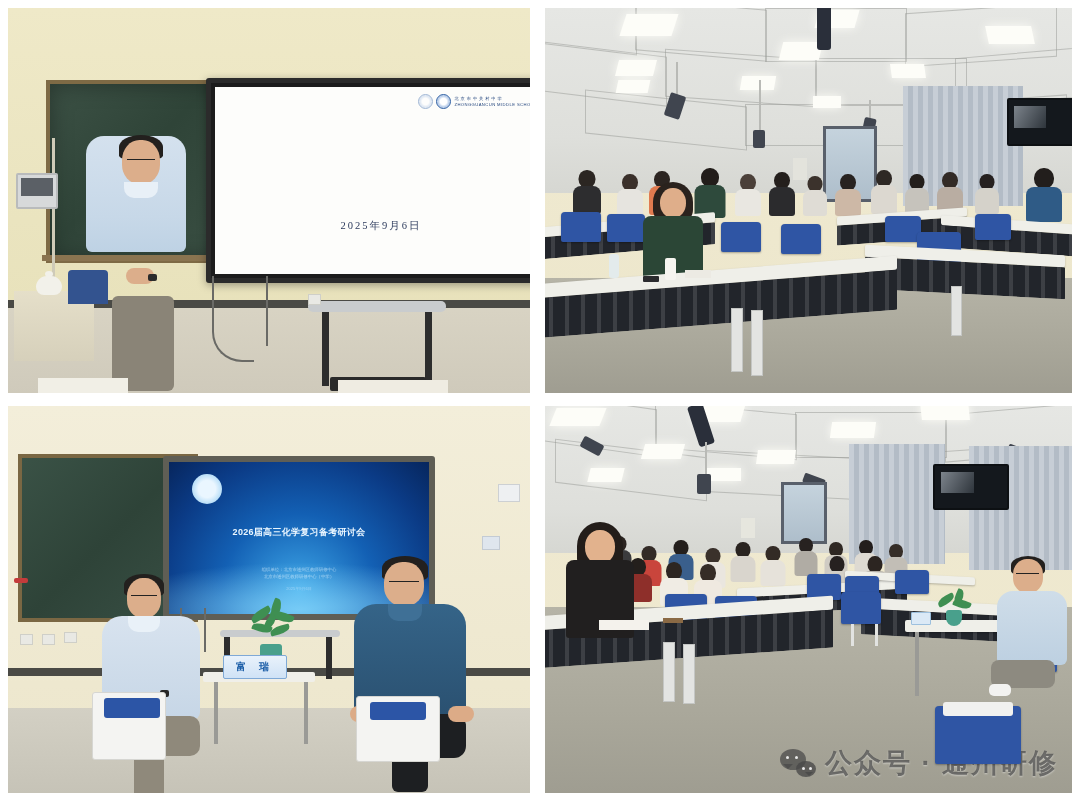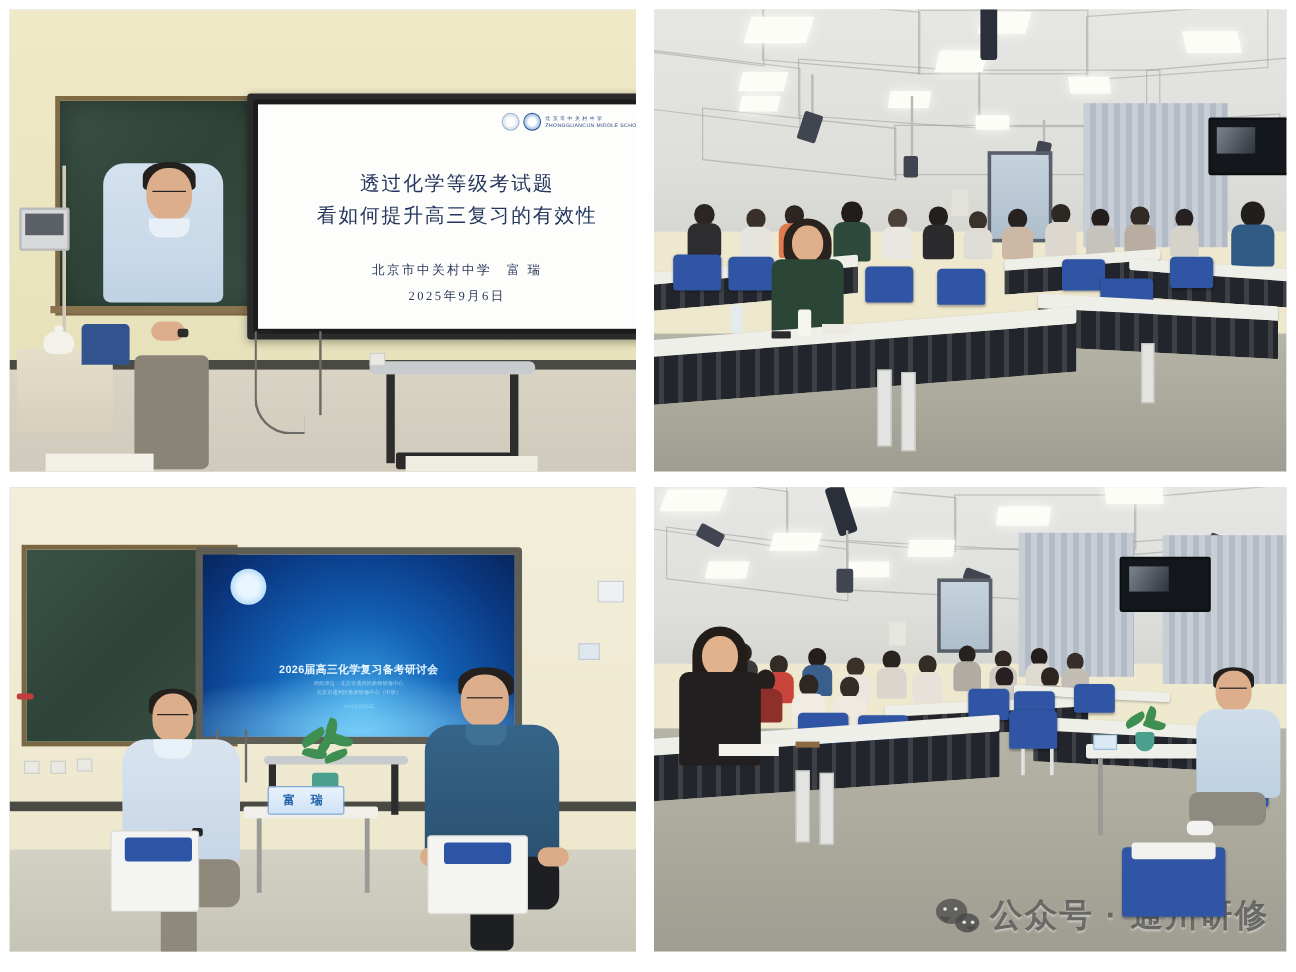--- a/index.html
+++ b/index.html
@@ -101,21 +101,21 @@
      background:linear-gradient(135deg,#3a5246 0%,#2e4338 50%,#395045 100%);border:4px solid #7a6743;}
   .bl-screen{position:absolute;left:155px;top:50px;width:260px;height:152px;
      border:6px solid #5f5e55;border-radius:3px;overflow:hidden;
      background:radial-gradient(ellipse at 50% 85%,#3fa8e8 0%,#1360b4 42%,#0b3b86 75%,#07265d 100%);}
   .scr-glow{position:absolute;left:50%;bottom:-28%;transform:translateX(-50%);
      width:150%;height:62%;background:radial-gradient(ellipse,rgba(140,220,255,.75),rgba(40,130,220,0) 70%);}
   .scr-moon{position:absolute;left:9%;top:8%;width:30px;height:30px;border-radius:50%;
      background:radial-gradient(circle,#eaf6ff 40%,#a7d6f5 80%,rgba(120,190,240,0) 100%);}
   .scr-h1{position:absolute;left:0;right:0;top:44px;text-align:center;color:#ffffff;
      font-size:11.5px;font-weight:bold;letter-spacing:.4px;text-shadow:0 0 6px rgba(80,190,255,.9);}
-  .scr-h2{position:absolute;left:0;right:0;top:90px;text-align:center;color:#eaf6ff;
+  .scr-h2{position:absolute;left:0;right:0;top:64px;text-align:center;color:#eaf6ff;
      font-size:9px;font-weight:bold;letter-spacing:.3px;}
   .scr-h3{position:absolute;left:0;right:0;top:104px;text-align:center;color:rgba(220,240,255,.62);
      font-size:4.4px;line-height:1.6;}
   .scr-h4{position:absolute;left:0;right:0;top:124px;text-align:center;color:rgba(210,236,255,.5);font-size:4px;}
   .bl-table{position:absolute;left:195px;top:266px;width:112px;height:10px;background:#f0efe9;border-radius:2px;}
   .bl-tableleg{position:absolute;width:4px;background:#9a9a96;}
   .placard{position:absolute;left:215px;top:249px;width:62px;height:22px;
      background:linear-gradient(180deg,#e9f2fb,#cfe2f6);border:1px solid #7fa9d6;border-radius:2px;
      display:flex;align-items:center;justify-content:center;}
   .placard span{color:#1d5fa8;font-size:10px;font-weight:bold;letter-spacing:5px;}
@@ -152,26 +152,21 @@
     <div class="smartboard">
       <div class="sb-screen">
         <div class="sb-logos">
           <span class="emblem faint"></span>
           <span class="emblem"></span>
           <span class="sb-logotext">
             <span>北 京 市 中 关 村 中 学</span><br>
             <span>ZHONGGUANCUN  MIDDLE  SCHOOL</span>
           </span>
         </div>
-        <div class="sb-title">
-          <div>透过化学等级考试题</div>
-          <div>看如何提升高三复习的有效性</div>
-        </div>
         <div class="sb-sub">
-          <div>北京市中关村中学　富 瑞</div>
           <div>2025年9月6日</div>
         </div>
 
       </div>
     </div>
 
     <div class="sb-stand">
       <div class="sb-bar"></div>
       <div class="sb-leg" style="left:14px"></div>
       <div class="sb-leg" style="right:14px"></div>

